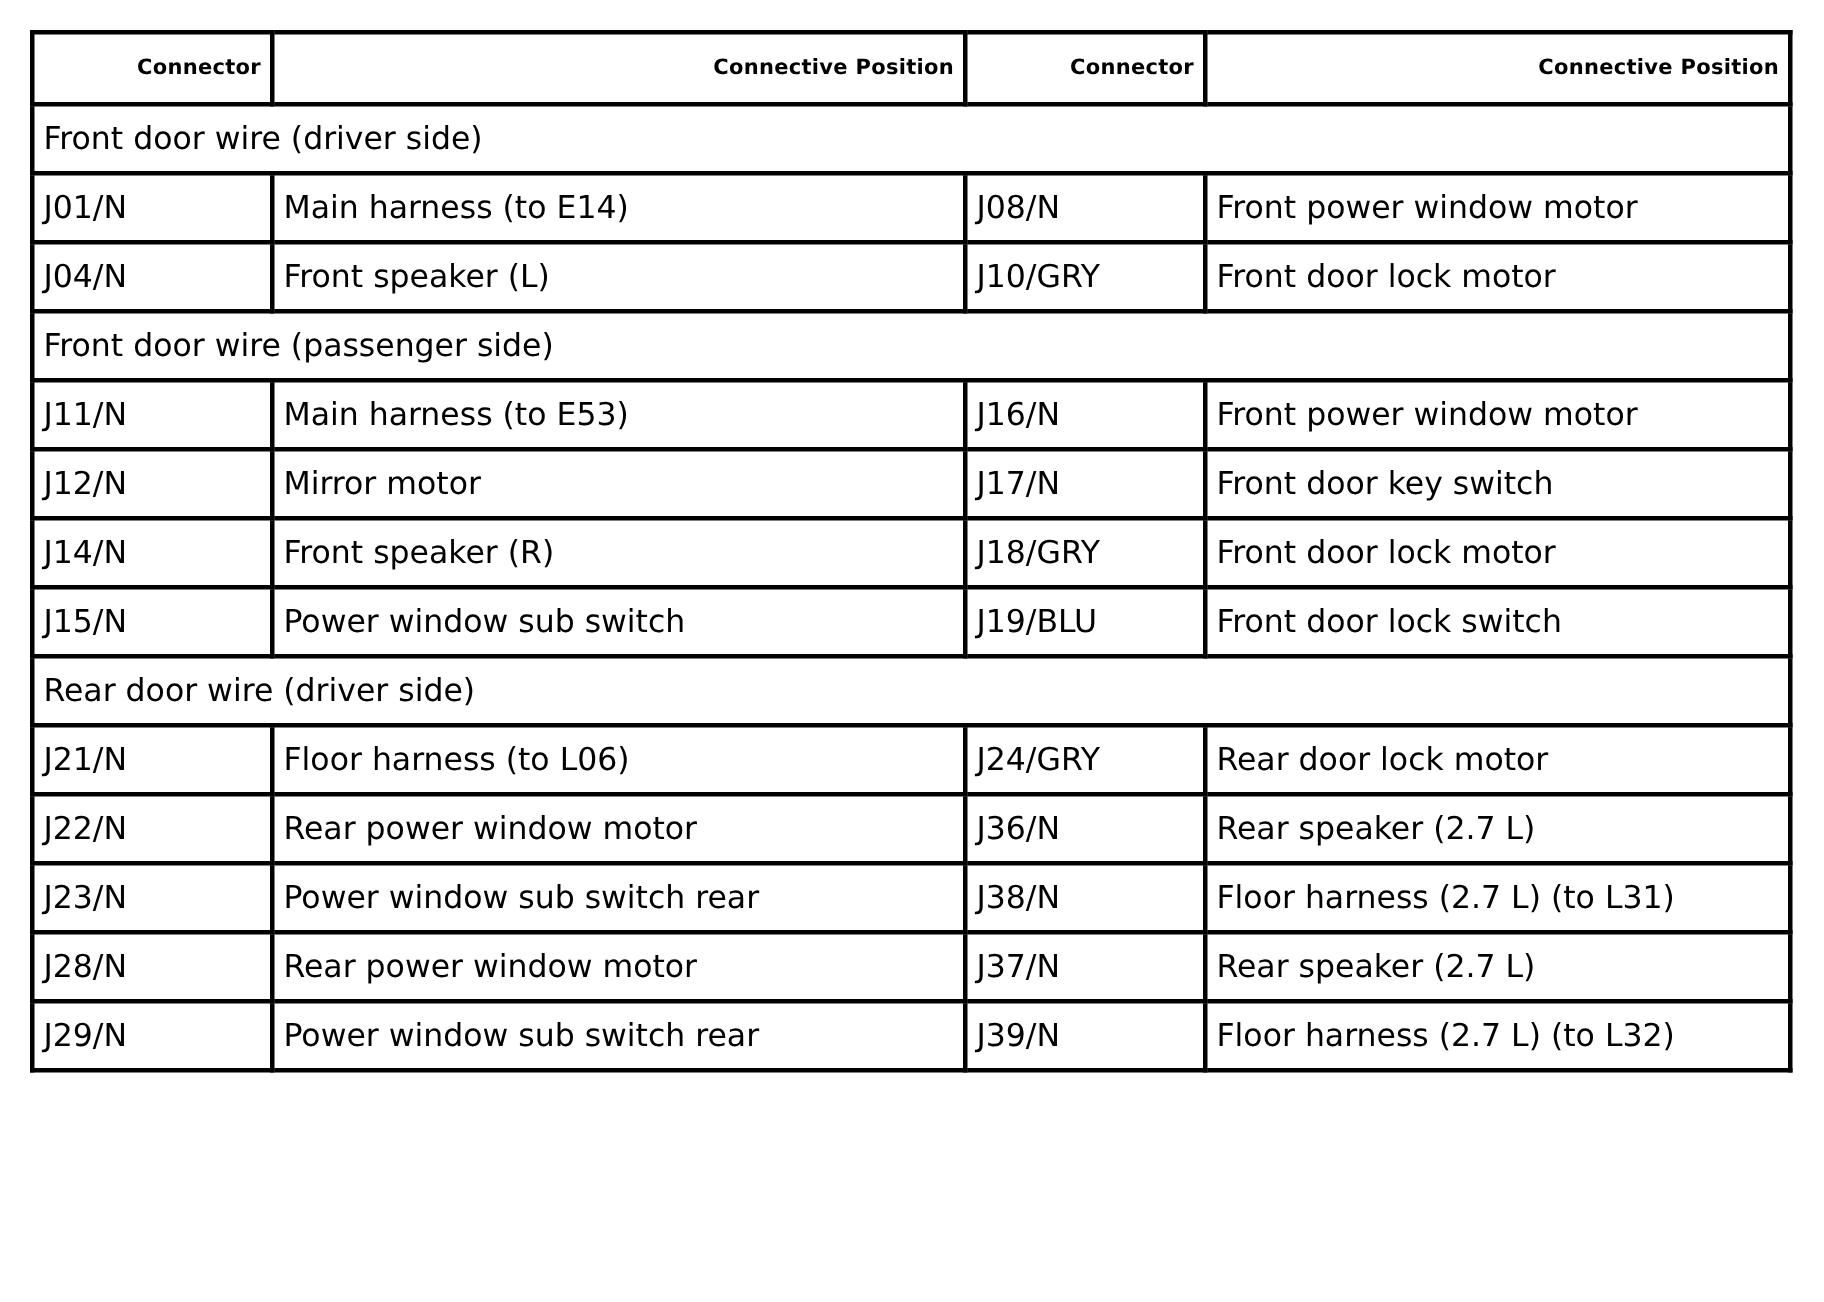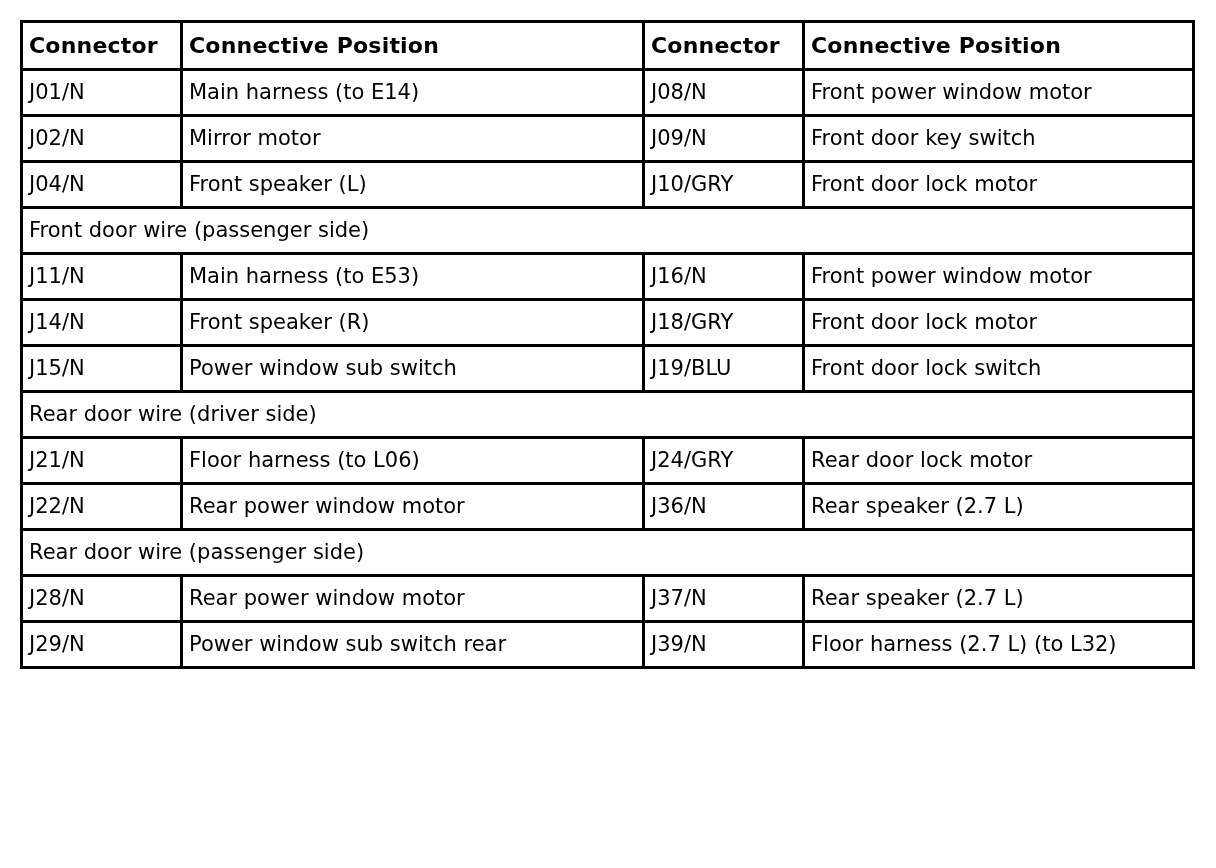--- a/index.html
+++ b/index.html
@@ -41,23 +41,23 @@
     padding: 0 6px;
     font-size: 21px;
     line-height: 1.05;
     vertical-align: middle;
     white-space: nowrap;
     overflow: hidden;
   }
 
   table.conn-table thead th {
     font-weight: bold;
-    text-align: left;
+    text-align: right;
     height: 45px;
-    font-size: 22px;
+    font-size: 14px;
     letter-spacing: 0.2px;
   }
 
   td.section-head {
     text-align: left;
     font-weight: normal;
     padding-left: 8px;
   }
 
   td.conn-cell {
@@ -82,45 +82,48 @@
     <thead>
       <tr>
         <th>Connector</th>
         <th>Connective Position</th>
         <th>Connector</th>
         <th>Connective Position</th>
       </tr>
     </thead>
     <tbody id="table-body">
         <tr>
+          <td class="section-head" colspan="4">Front door wire (driver side)</td>
+        </tr>
+        <tr>
           <td class="conn-cell">J01/N</td>
           <td class="pos-cell">Main harness (to E14)</td>
           <td class="conn-cell">J08/N</td>
           <td class="pos-cell">Front power window motor</td>
-        </tr>
-        <tr>
-          <td class="conn-cell">J02/N</td>
-          <td class="pos-cell">Mirror motor</td>
-          <td class="conn-cell">J09/N</td>
-          <td class="pos-cell">Front door key switch</td>
         </tr>
         <tr>
           <td class="conn-cell">J04/N</td>
           <td class="pos-cell">Front speaker (L)</td>
           <td class="conn-cell">J10/GRY</td>
           <td class="pos-cell">Front door lock motor</td>
         </tr>
         <tr>
           <td class="section-head" colspan="4">Front door wire (passenger side)</td>
         </tr>
         <tr>
           <td class="conn-cell">J11/N</td>
           <td class="pos-cell">Main harness (to E53)</td>
           <td class="conn-cell">J16/N</td>
           <td class="pos-cell">Front power window motor</td>
+        </tr>
+        <tr>
+          <td class="conn-cell">J12/N</td>
+          <td class="pos-cell">Mirror motor</td>
+          <td class="conn-cell">J17/N</td>
+          <td class="pos-cell">Front door key switch</td>
         </tr>
         <tr>
           <td class="conn-cell">J14/N</td>
           <td class="pos-cell">Front speaker (R)</td>
           <td class="conn-cell">J18/GRY</td>
           <td class="pos-cell">Front door lock motor</td>
         </tr>
         <tr>
           <td class="conn-cell">J15/N</td>
           <td class="pos-cell">Power window sub switch</td>
@@ -136,21 +139,24 @@
           <td class="conn-cell">J24/GRY</td>
           <td class="pos-cell">Rear door lock motor</td>
         </tr>
         <tr>
           <td class="conn-cell">J22/N</td>
           <td class="pos-cell">Rear power window motor</td>
           <td class="conn-cell">J36/N</td>
           <td class="pos-cell">Rear speaker (2.7 L)</td>
         </tr>
         <tr>
-          <td class="section-head" colspan="4">Rear door wire (passenger side)</td>
+          <td class="conn-cell">J23/N</td>
+          <td class="pos-cell">Power window sub switch rear</td>
+          <td class="conn-cell">J38/N</td>
+          <td class="pos-cell">Floor harness (2.7 L) (to L31)</td>
         </tr>
         <tr>
           <td class="conn-cell">J28/N</td>
           <td class="pos-cell">Rear power window motor</td>
           <td class="conn-cell">J37/N</td>
           <td class="pos-cell">Rear speaker (2.7 L)</td>
         </tr>
         <tr>
           <td class="conn-cell">J29/N</td>
           <td class="pos-cell">Power window sub switch rear</td>

